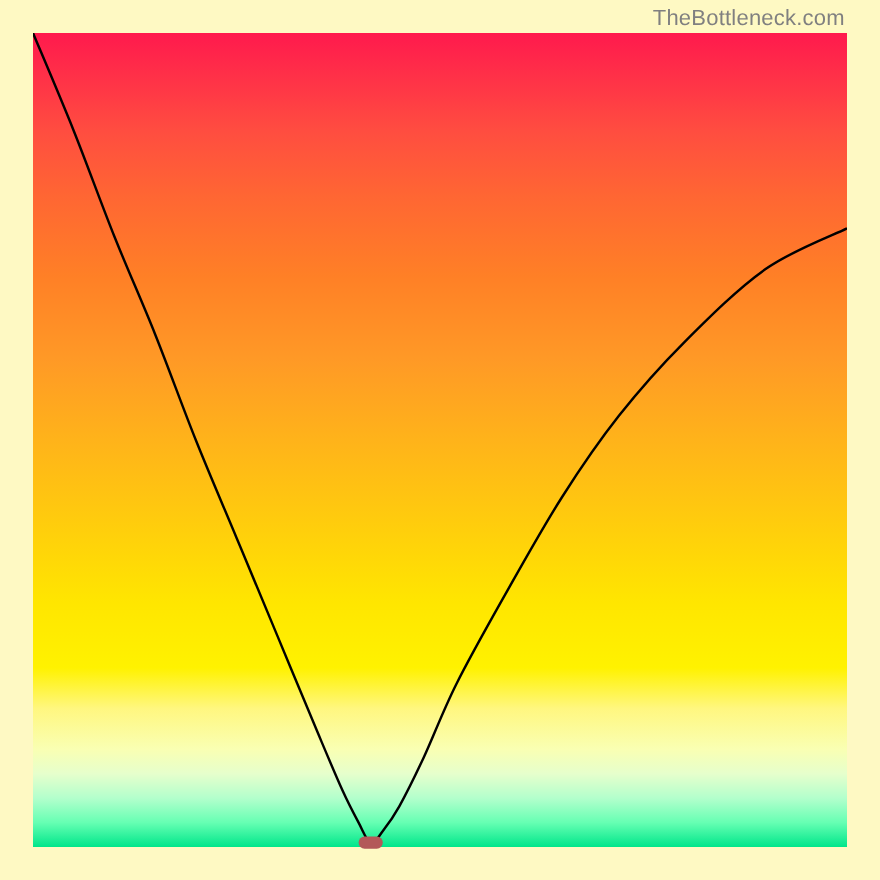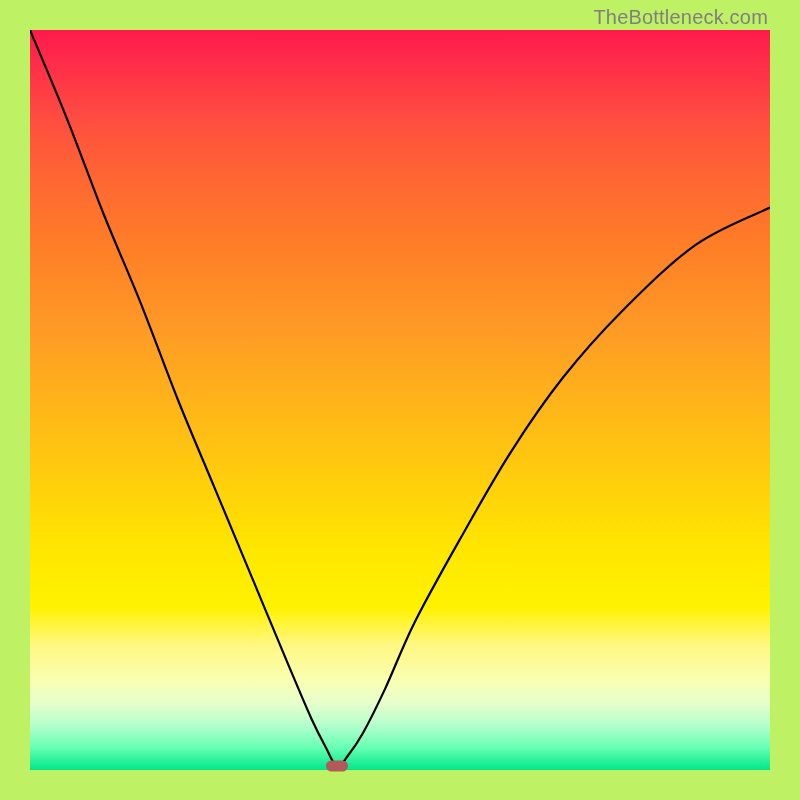--- a/index.html
+++ b/index.html
@@ -8,21 +8,21 @@
     width: 800px;
     height: 800px;
     overflow: hidden;
     background: #000;
     font-family: Arial, Helvetica, sans-serif;
   }
   .container {
     position: relative;
     width: 800px;
     height: 800px;
-    background: #bef264;
+    background: #fef9c3;
   }
   .plot-area {
     position: absolute;
     left: 30px;
     top: 30px;
     width: 740px;
     height: 740px;
     background: linear-gradient(to bottom,
       #ff1a4d 0%,
       #ff3347 6%,

